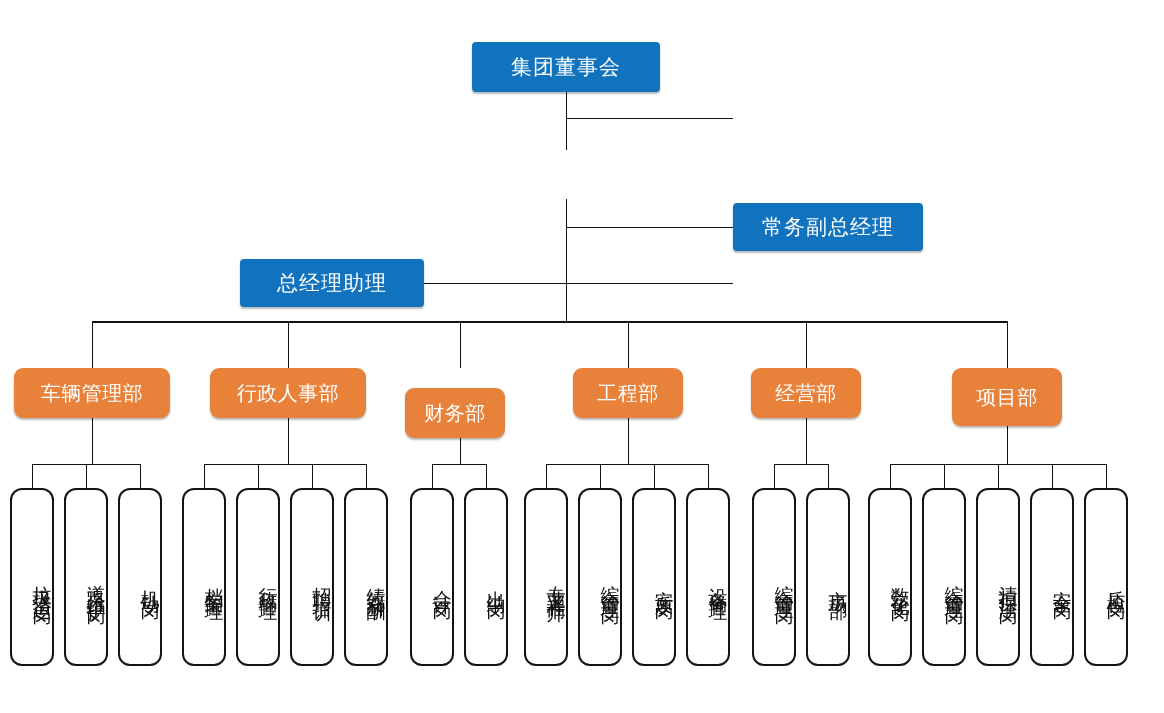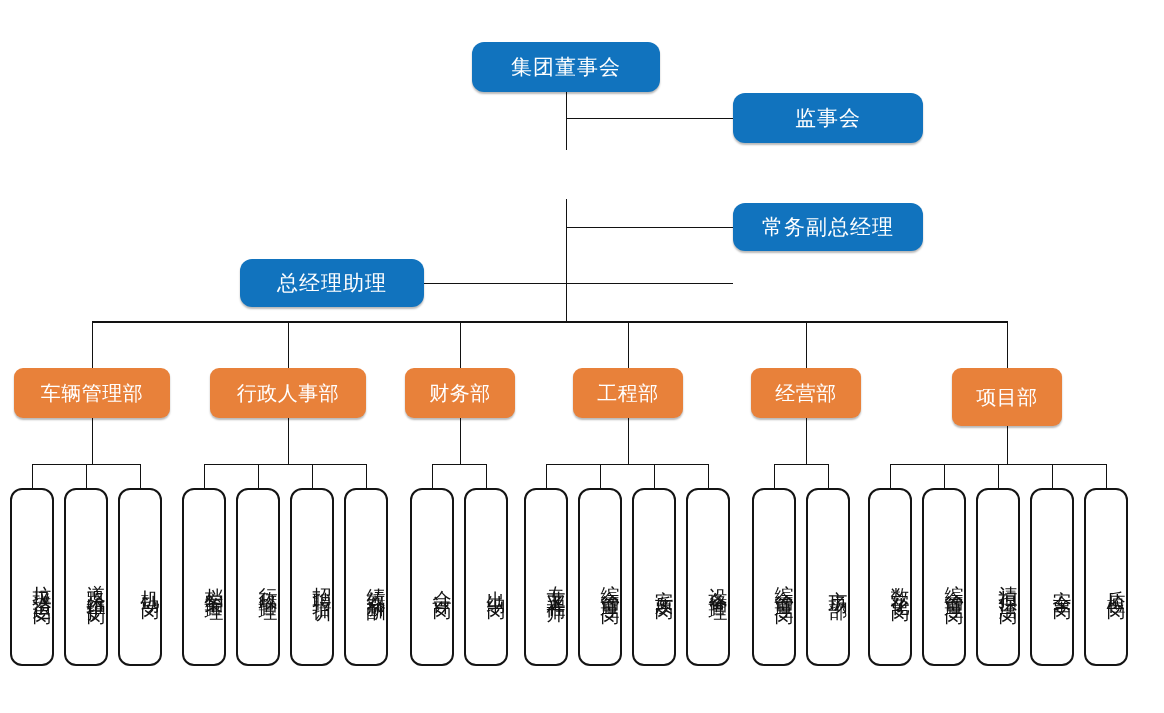--- a/index.html
+++ b/index.html
@@ -20,21 +20,21 @@
   }
   
   .node {
     position: absolute;
     box-sizing: border-box;
     display: flex;
     align-items: center;
     justify-content: center;
     text-align: center;
     color: #ffffff;
-    border-radius: 12px;
+    border-radius: 4px;
     z-index: 5;
   }
   .node.blue {
     background: #1173BE;
     box-shadow: 0 2px 2px rgba(0,0,0,0.28);
     font-size: 21px;
     letter-spacing: 1px;
   }
   .node.orange {
     background: #E8813A;
@@ -82,21 +82,20 @@
   <div class="ln h" style="left:566px; top:227px; width:167px;"></div>
 
   <div class="ln h" style="left:566px; top:283px; width:167px;"></div>
 
   <div class="ln h" style="left:424px; top:283px; width:142px;"></div>
 
   <div class="ln thick h" style="left:92px; top:321px; width:916px;"></div>
 
   <div class="node blue" style="left:472px; top:42px; width:188px; height:50px;">集团董事会</div>
 
-  <div class="node blue" style="left:733px; top:93px; width:190px; height:50px;">监事会</div>
 
 
   <div class="node blue" style="left:733px; top:203px; width:190px; height:48px;">常务副总经理</div>
 
 
   <div class="node blue" style="left:240px; top:259px; width:184px; height:48px;">总经理助理</div>
 
   <div id="dept-layer">
       <div class="ln v" style="left:92px; top:321px; height:47px;"></div>
       <div class="node orange" style="left:14px; top:368px; width:156px; height:50px;">车辆管理部</div>
@@ -114,21 +113,21 @@
       <div class="ln h" style="left:204px; top:464px; width:162px;"></div>
       <div class="ln v" style="left:204px; top:464px; height:24px;"></div>
       <div class="node leaf" style="left:182px; top:488px; width:44px; height:178px;">档案管理</div>
       <div class="ln v" style="left:258px; top:464px; height:24px;"></div>
       <div class="node leaf" style="left:236px; top:488px; width:44px; height:178px;">行政管理</div>
       <div class="ln v" style="left:312px; top:464px; height:24px;"></div>
       <div class="node leaf" style="left:290px; top:488px; width:44px; height:178px;">招聘培训</div>
       <div class="ln v" style="left:366px; top:464px; height:24px;"></div>
       <div class="node leaf" style="left:344px; top:488px; width:44px; height:178px;">绩效薪酬</div>
       <div class="ln v" style="left:460px; top:321px; height:47px;"></div>
-      <div class="node orange" style="left:405px; top:368px; width:110px; height:50px;">财务部</div>
+      <div class="node orange" style="left:405px; top:388px; width:100px; height:50px;">财务部</div>
       <div class="ln v" style="left:460px; top:418px; height:46px;"></div>
       <div class="ln h" style="left:432px; top:464px; width:54px;"></div>
       <div class="ln v" style="left:432px; top:464px; height:24px;"></div>
       <div class="node leaf" style="left:410px; top:488px; width:44px; height:178px;">会计岗</div>
       <div class="ln v" style="left:486px; top:464px; height:24px;"></div>
       <div class="node leaf" style="left:464px; top:488px; width:44px; height:178px;">出纳岗</div>
       <div class="ln v" style="left:628px; top:321px; height:47px;"></div>
       <div class="node orange" style="left:573px; top:368px; width:110px; height:50px;">工程部</div>
       <div class="ln v" style="left:628px; top:418px; height:46px;"></div>
       <div class="ln h" style="left:546px; top:464px; width:162px;"></div>

